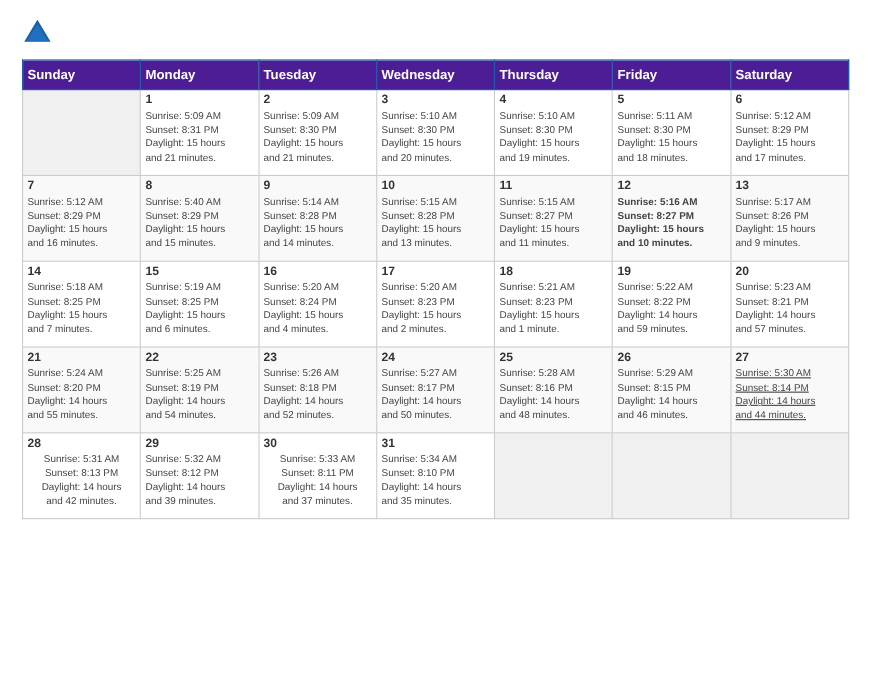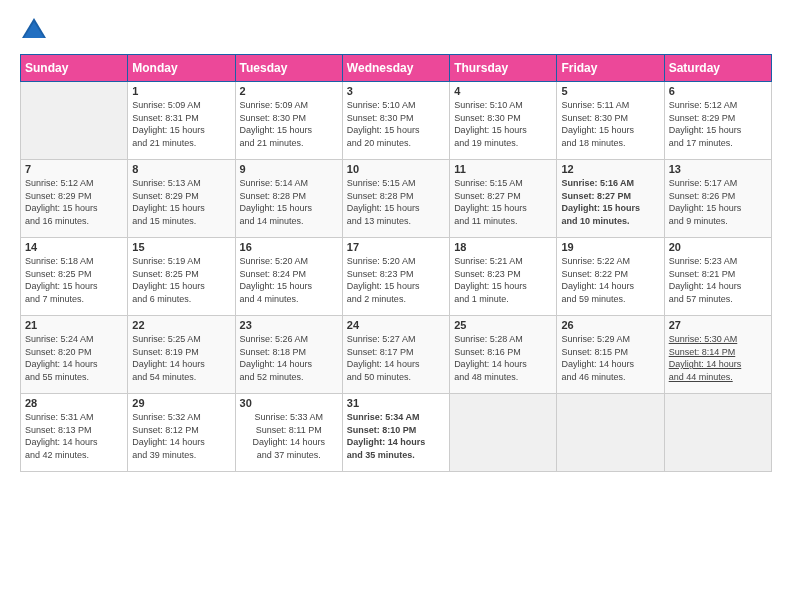--- a/index.html
+++ b/index.html
@@ -52,21 +52,21 @@
       font-size: 16px;
       color: #555;
       font-weight: normal;
     }
     table {
       width: 100%;
       border-collapse: collapse;
       table-layout: fixed;
     }
     thead tr {
-      background-color: #ec4899;
+      background-color: #4c1d95;
       color: #fff;
     }
     thead th {
       padding: 6px 4px;
       font-size: 12px;
       font-weight: bold;
       text-align: left;
       border: 1px solid #1a5fa8;
     }
     tbody tr {
@@ -182,21 +182,21 @@
         <tr>
           <td>
             <span class="day-num">7</span>
             <div class="day-info" style="white-space: pre-line;">Sunrise: 5:12 AM
 Sunset: 8:29 PM
 Daylight: 15 hours
 and 16 minutes.</div>
           </td>
           <td>
             <span class="day-num">8</span>
-            <div class="day-info" style="white-space: pre-line;">Sunrise: 5:13 AM
+            <div class="day-info" style="white-space: pre-line;">Sunrise: 5:40 AM
 Sunset: 8:29 PM
 Daylight: 15 hours
 and 15 minutes.</div>
           </td>
           <td>
             <span class="day-num">9</span>
             <div class="day-info" style="white-space: pre-line;">Sunrise: 5:14 AM
 Sunset: 8:28 PM
 Daylight: 15 hours
 and 14 minutes.</div>
@@ -328,42 +328,42 @@
             <span class="day-num">27</span>
             <div class="day-info" style="white-space: pre-line; text-decoration: underline;">Sunrise: 5:30 AM
 Sunset: 8:14 PM
 Daylight: 14 hours
 and 44 minutes.</div>
           </td>
         </tr>
         <tr>
           <td>
             <span class="day-num">28</span>
-            <div class="day-info" style="white-space: pre-line;">Sunrise: 5:31 AM
+            <div class="day-info" style="white-space: pre-line; text-align: center;">Sunrise: 5:31 AM
 Sunset: 8:13 PM
 Daylight: 14 hours
 and 42 minutes.</div>
           </td>
           <td>
             <span class="day-num">29</span>
             <div class="day-info" style="white-space: pre-line;">Sunrise: 5:32 AM
 Sunset: 8:12 PM
 Daylight: 14 hours
 and 39 minutes.</div>
           </td>
           <td>
             <span class="day-num">30</span>
             <div class="day-info" style="white-space: pre-line; text-align: center;">Sunrise: 5:33 AM
 Sunset: 8:11 PM
 Daylight: 14 hours
 and 37 minutes.</div>
           </td>
           <td>
             <span class="day-num">31</span>
-            <div class="day-info" style="white-space: pre-line; font-weight: bold;">Sunrise: 5:34 AM
+            <div class="day-info" style="white-space: pre-line;">Sunrise: 5:34 AM
 Sunset: 8:10 PM
 Daylight: 14 hours
 and 35 minutes.</div>
           </td>
           <td class="empty-cell"></td>
           <td class="empty-cell"></td>
           <td class="empty-cell"></td>
         </tr>
       </tbody>
   </table>

